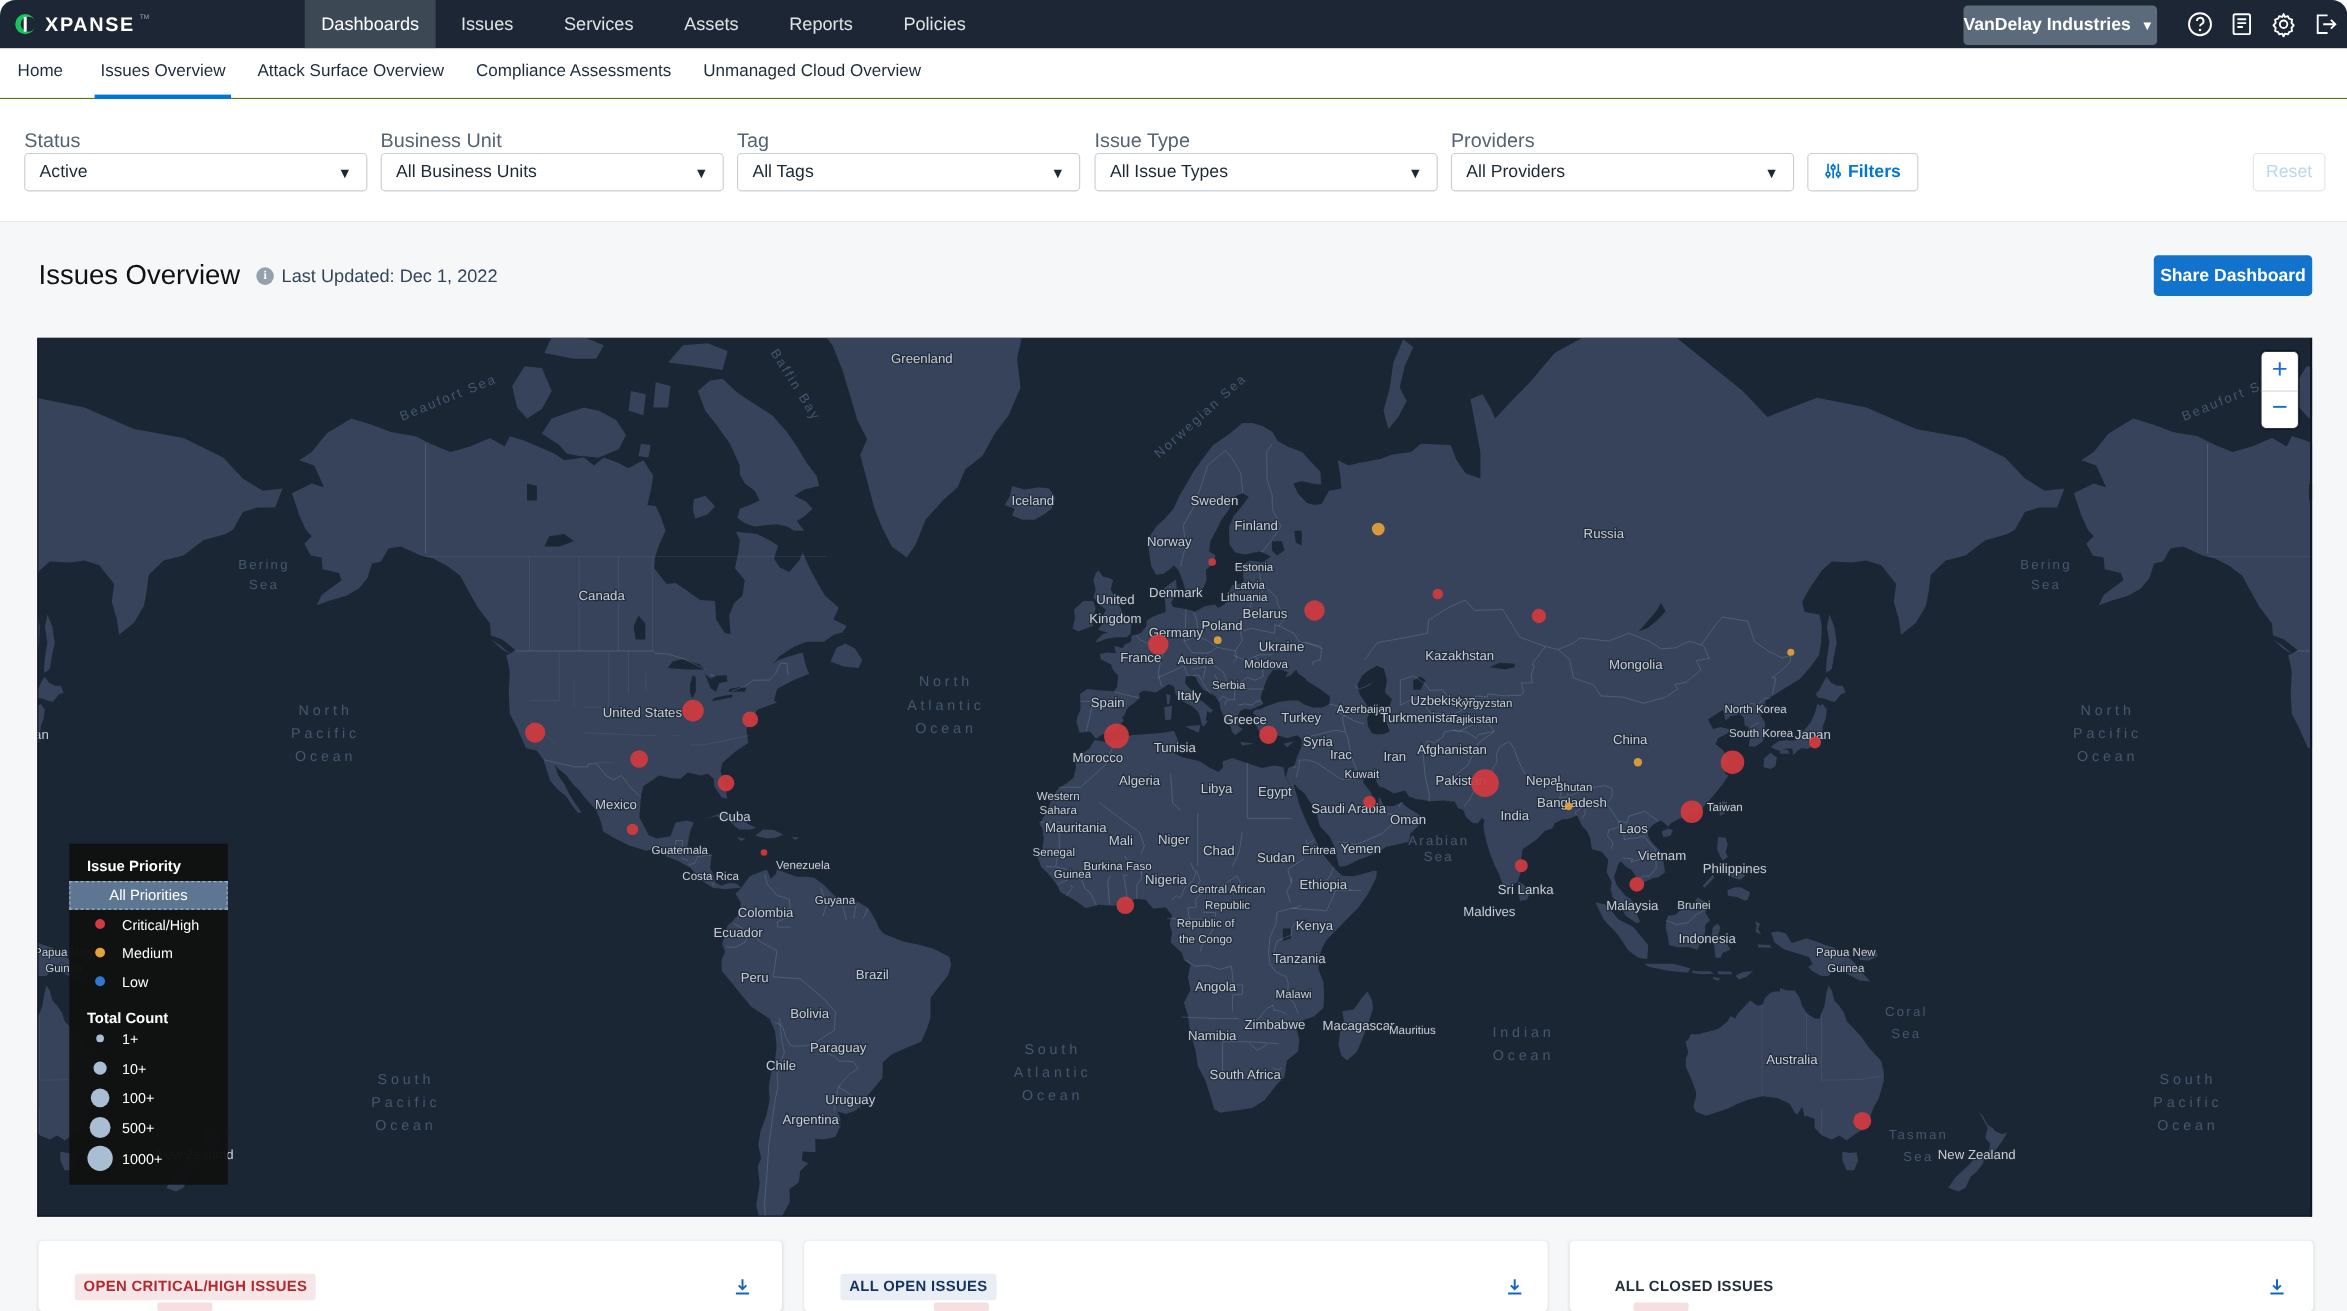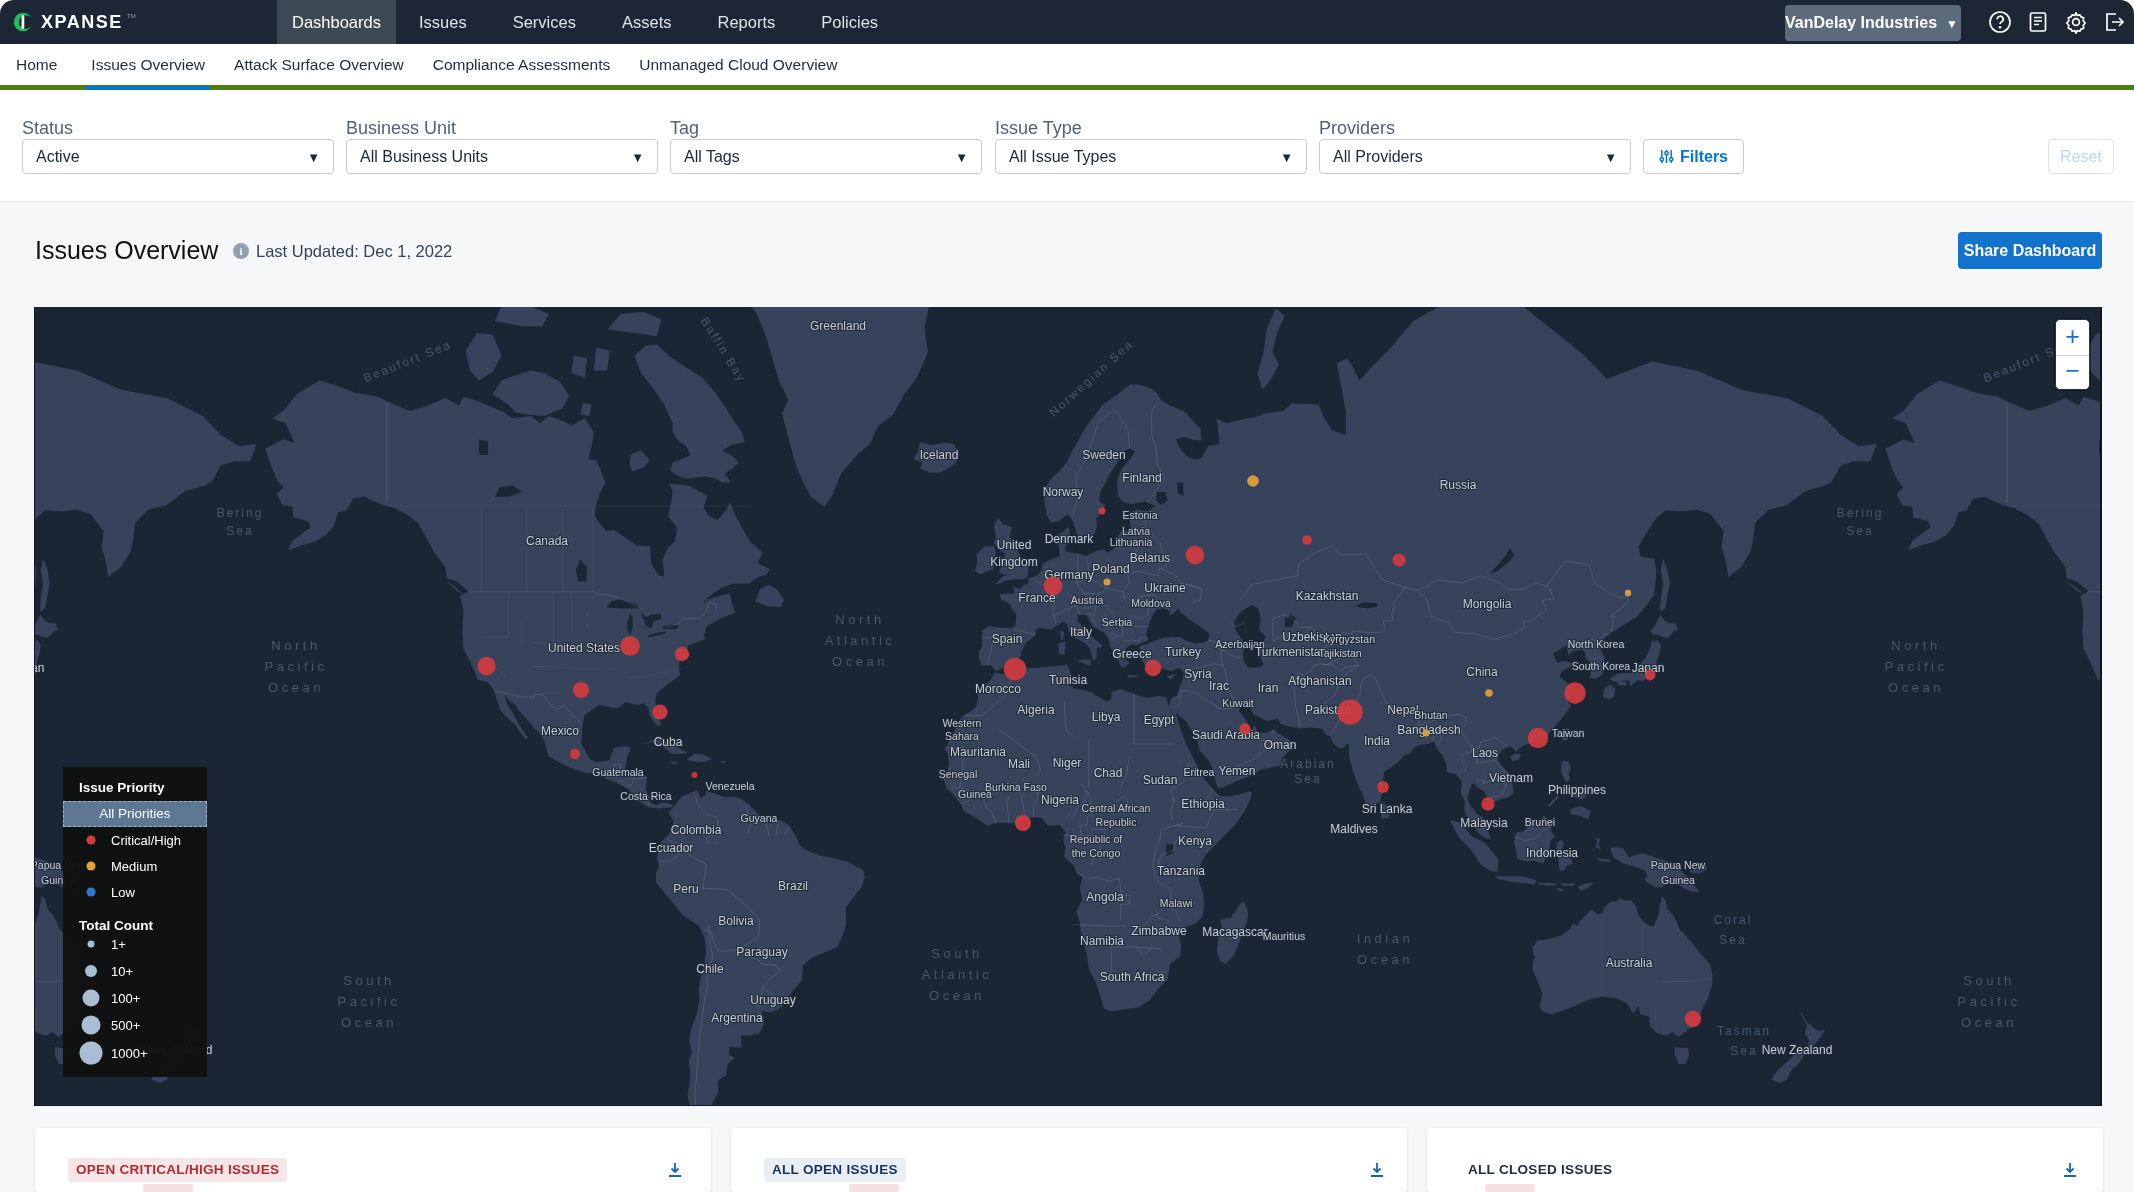--- a/index.html
+++ b/index.html
@@ -8,21 +8,21 @@
 .logo{position:absolute;left:12px;top:11px;width:22px;height:22px}
 .logotxt{position:absolute;left:41px;top:12px;color:#fff;font-size:18px;font-weight:bold;letter-spacing:1.5px}
 .tm{position:absolute;left:127px;top:13px;color:#98a1ac;font-size:6px}
 .mainnav{position:absolute;top:0;height:44px;display:flex;left:277px}
 .mainnav .item{height:44px;line-height:44px;padding:0 23px;color:#dfe3e8;font-size:16.5px}
 .mainnav .item:first-child{padding:0 15px}
 .mainnav .active{background:#3d4855;color:#fff;font-weight:normal}
 .orgbtn{position:absolute;left:1785px;top:5px;width:176px;height:36px;background:#5c6b7b;border-radius:4px;color:#fff;font-size:16px;font-weight:bold;line-height:36px}
 .orgbtn .car{font-size:12px;margin-left:9px}
 .topicon{position:absolute;top:10px;width:24px;height:24px}
-.tabbar{position:absolute;left:0;top:44px;width:2134px;height:46px;background:#fff;border-bottom:5px solid #4d7c0f}
+.tabbar{position:absolute;left:0;top:44px;width:2134px;height:46px;background:#fff;border-bottom:1px solid #4d7c0f}
 .tabbar .tab{display:inline-block;margin-left:16px;padding:12px 0 0 0;height:46px;color:#1e2c3c;font-size:15.5px}
 .tabbar .tab+.tab{margin-left:29px}
 .tabbar .active{border-bottom:4px solid #0077d4;padding-left:5px;padding-right:5px;margin-left:20px;margin-right:-5px}
 .filters{position:absolute;left:0;top:90px;width:2134px;height:112px;background:#fff;border-bottom:1px solid #e4e6e8}
 .flabel{position:absolute;top:28px;color:#546372;font-size:18px}
 .fsel{position:absolute;top:49px;width:312px;height:35px;border:1px solid #c9cdd1;border-radius:4px;background:#fff;color:#1b2935;font-size:16px;line-height:33px;padding-left:13px}
 .fsel .ar{position:absolute;right:13px;top:1px;font-size:13px;color:#1b2935}
 .fbtn{position:absolute;left:1643px;top:49px;width:101px;height:35px;border:1px solid #c9cdd1;border-radius:4px;color:#0077d4;font-size:16px;font-weight:bold;text-align:center;line-height:33px}
 .resetbtn{position:absolute;left:2048px;top:49px;width:66px;height:35px;border:1px solid #e2e4e6;border-radius:4px;color:#b9d7ef;font-size:16px;text-align:center;line-height:33px}
 .graybg{position:absolute;left:0;top:202px;width:2134px;height:990px;background:#f6f7f8}

